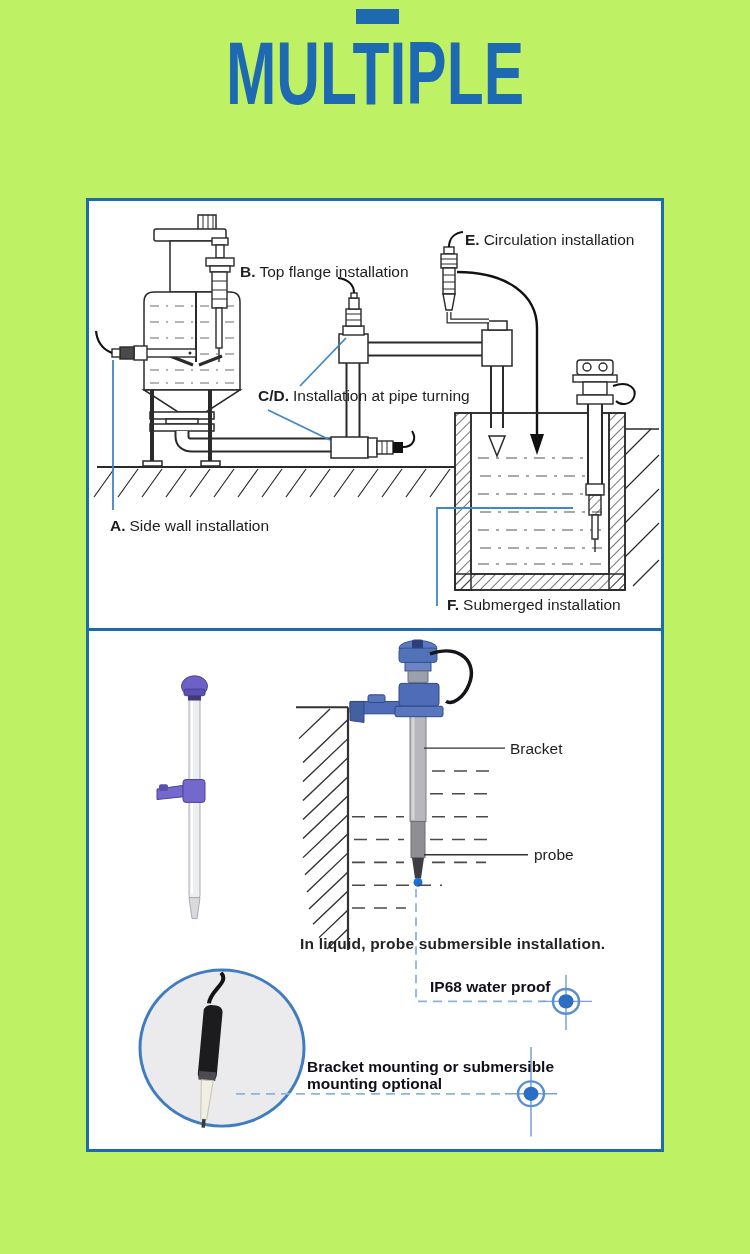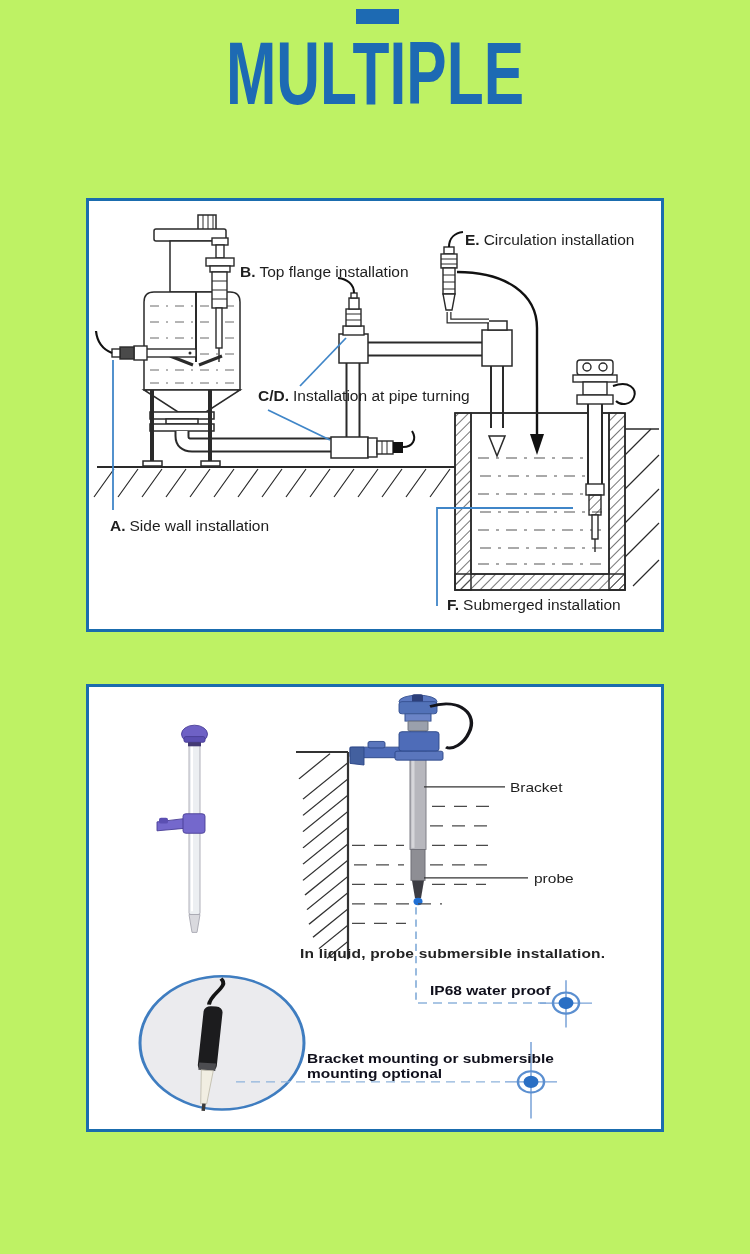--- a/index.html
+++ b/index.html
@@ -8,21 +8,21 @@
   .accent{position:absolute;left:356px;top:9px;width:43px;height:15px;background:#1d6ab3;}
   .title{position:absolute;left:0;right:0;top:29px;margin:0;text-align:center;
          font-size:89px;line-height:1;font-weight:bold;color:#1d6ab3;
          transform:scaleX(.68);white-space:nowrap;}
   .subtitle{position:absolute;left:0;right:0;top:114px;text-align:center;
          font-size:41px;line-height:1;font-weight:400;color:#3a3a3a;letter-spacing:.2px;
          white-space:nowrap;}
   .panel{position:absolute;left:86px;width:578px;border:3px solid #1a6cae;
          background:#fff;box-sizing:border-box;}
   .p1{top:198px;height:434px;}
-  .p2{top:684px;height:448px;}
+  .p2{top:628px;height:524px;}
   .panel svg{display:block;width:100%;height:100%;}
   svg text{font-family:"Liberation Sans",sans-serif;}
   .lbl{font-size:15.5px;fill:#1e1e1e;}
   .lbl .pre{font-weight:bold;}
   .cap{font-size:15.5px;font-weight:bold;fill:#232323;letter-spacing:.2px;}
   .blk{font-size:15.5px;font-weight:bold;fill:#10101c;}
 </style>
 </head>
 <body>
 

